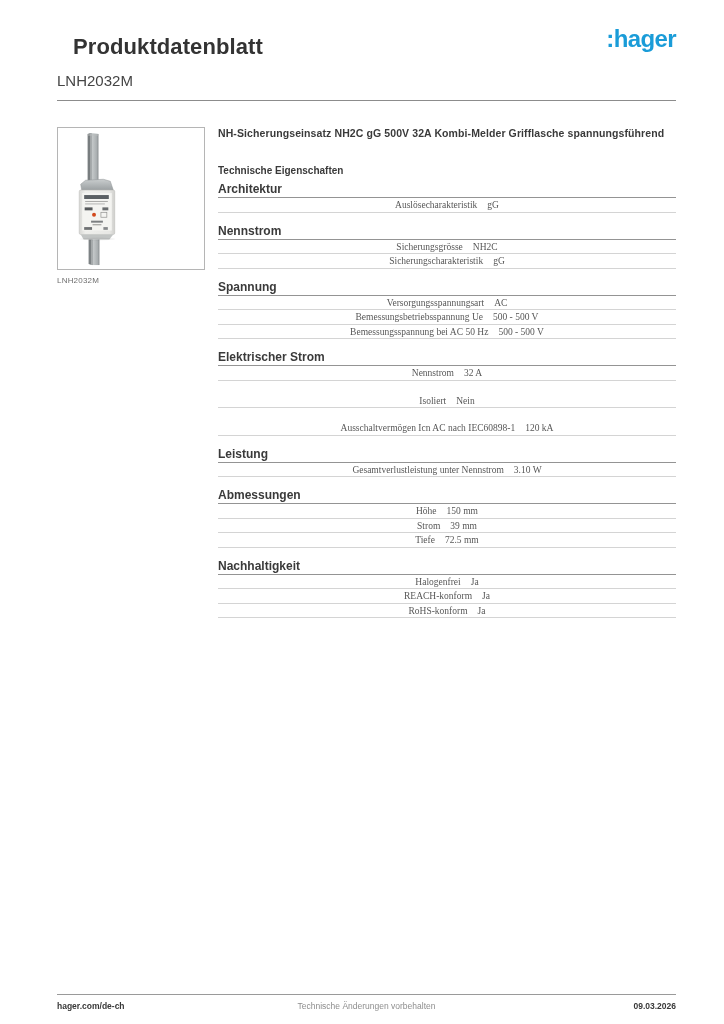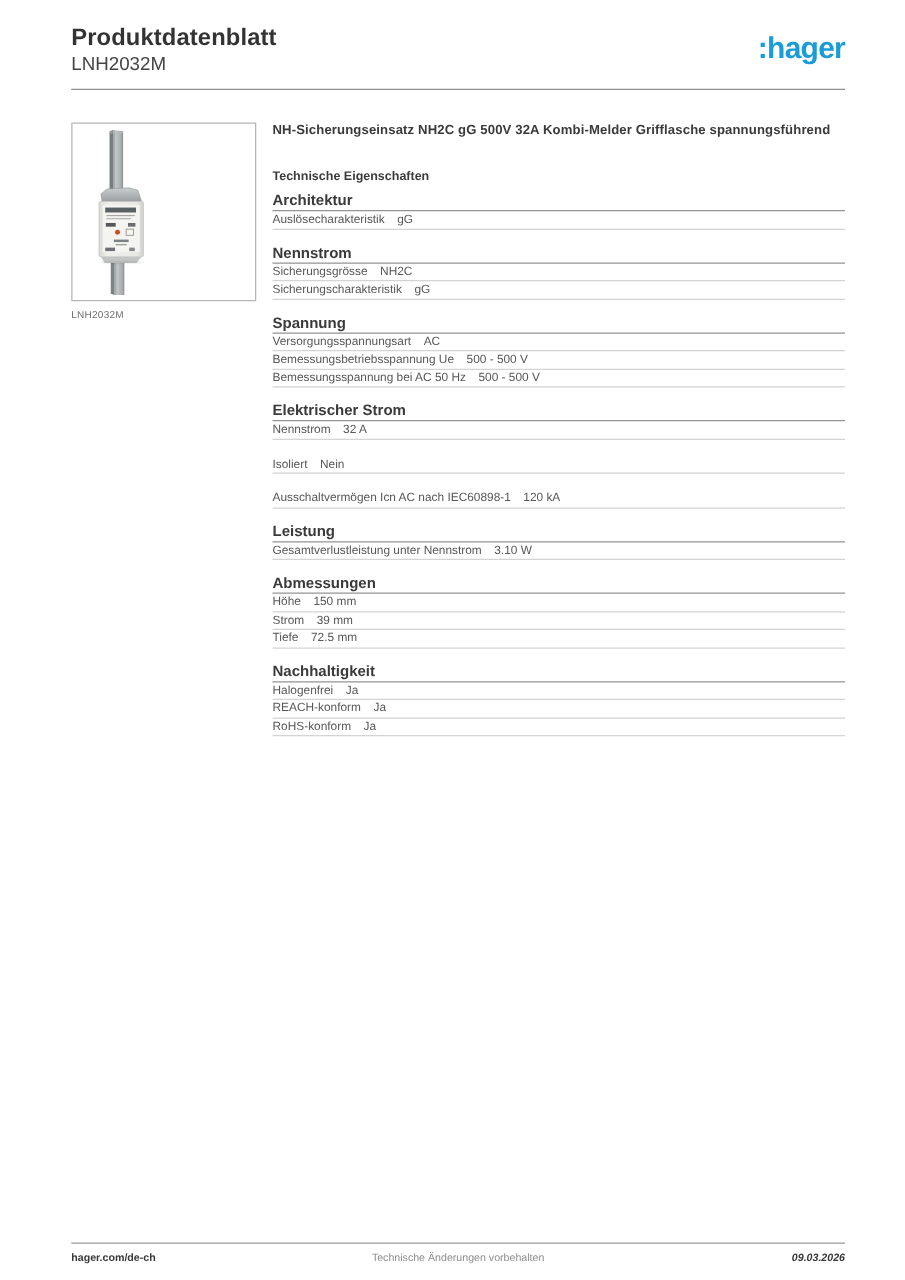--- a/index.html
+++ b/index.html
@@ -11,21 +11,21 @@
     margin: 0 auto;
     background: #ffffff;
     font-family: "Liberation Sans", sans-serif;
     color: #3a3a3a;
     overflow: hidden;
   }
   .inner { padding: 22px 48px 0 57px; }
 
   
   .header { display: flex; justify-content: space-between; align-items: flex-start; }
-  .header-title { font-size: 19px; font-weight: bold; color: #333333; margin: 0; line-height: 18px; letter-spacing: 0.1px; }
+  .header-title { font-size: 22px; font-weight: bold; color: #333333; margin: 16px; line-height: 18px; letter-spacing: 0.1px; }
   .header-ref { font-size: 15px; color: #454545; margin-top: 3px; line-height: 17px; }
   .logo { font-size: 24px; font-weight: bold; letter-spacing: -0.6px; line-height: 30px; margin-top: 2px; }
   .header-rule { border: none; border-top: 1px solid #8c8c8c; margin: 11px 0 0 0; }
 
   
   .content { display: flex; margin-top: 26px; }
   .left-col { width: 148px; flex: 0 0 148px; }
   .image-box { width: 148px; height: 143px; border: 1px solid #b5b5b5; background: #ffffff; }
   .image-box svg { display: block; width: 100%; height: 100%; }
   .image-caption { margin-top: 6px; font-size: 8px; color: #6f6f6f; letter-spacing: 0.2px; }
@@ -37,35 +37,36 @@
   
   .sections { margin-top: 7px; }
   .spec-section { margin-top: 13px; }
   .spec-section:first-child { margin-top: 6px; }
   .spec-heading {
     font-size: 12px; font-weight: bold; color: #3a3a3a;
     line-height: 10px; padding-bottom: 3px;
     border-bottom: 1px solid #949494;
   }
   .spec-row {
-    display: flex; justify-content: flex-start; align-items: baseline;
+    display: flex; justify-content: center; align-items: baseline;
     font-size: 9.5px; color: #575757; line-height: 10px;
     padding: 2px 0 1.5px 0;
     border-bottom: 1px solid #d4d4d4;
+    font-family: Liberation Serif, serif;
   }
   .spec-label { white-space: nowrap; }
   .spec-value { white-space: nowrap; text-align: right; padding-left: 10px; }
 
   
   .footer { position: absolute; left: 57px; right: 48px; bottom: 13px; margin-top: 25px; }
   .footer-rule { border: none; border-top: 1px solid #9a9a9a; margin: 0 0 6px 0; }
   .footer-row { display: grid; grid-template-columns: 1fr auto 1fr; align-items: baseline; font-size: 8.5px; line-height: 10px; }
   .footer-left { font-weight: bold; color: #383838; justify-self: start; }
   .footer-center { color: #8e8e8e; justify-self: center; }
-  .footer-right { font-weight: bold; color: #383838; justify-self: end; font-style: italic; }
+  .footer-right { font-weight: bold; color: #383838; justify-self: end; }
 </style>
 </head>
 <body>
 
 <div class="page">
   <div class="inner">
 
     <div class="header">
       <div>
         <h1 class="header-title">Produktdatenblatt</h1>

